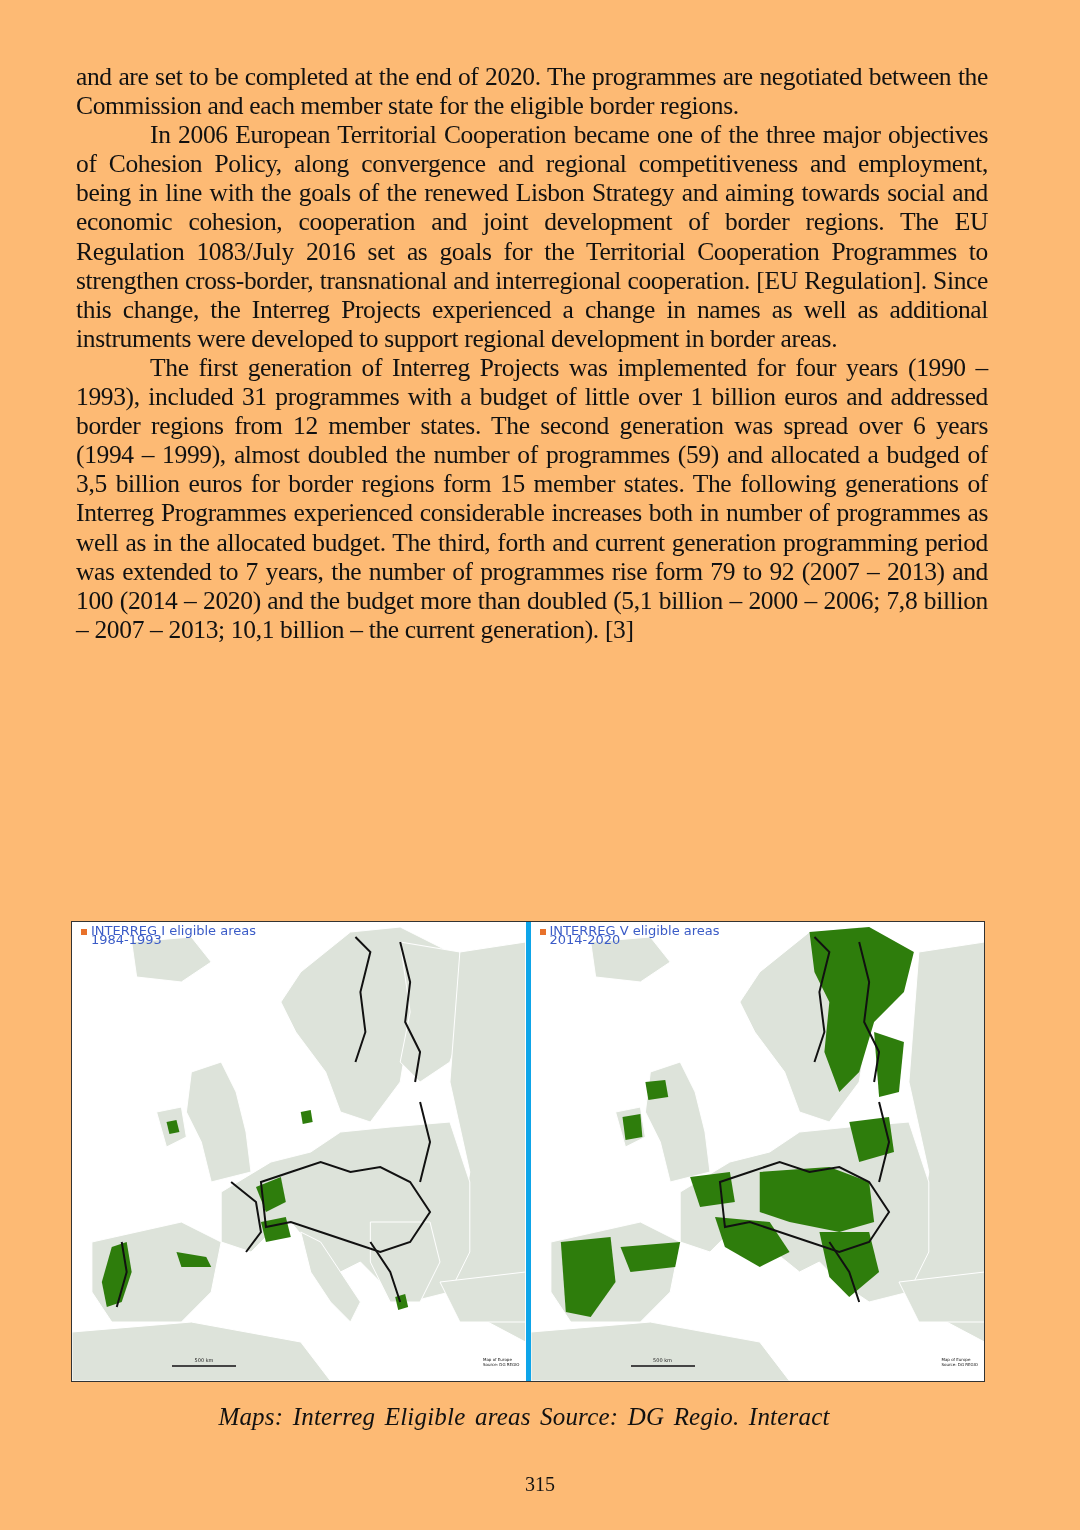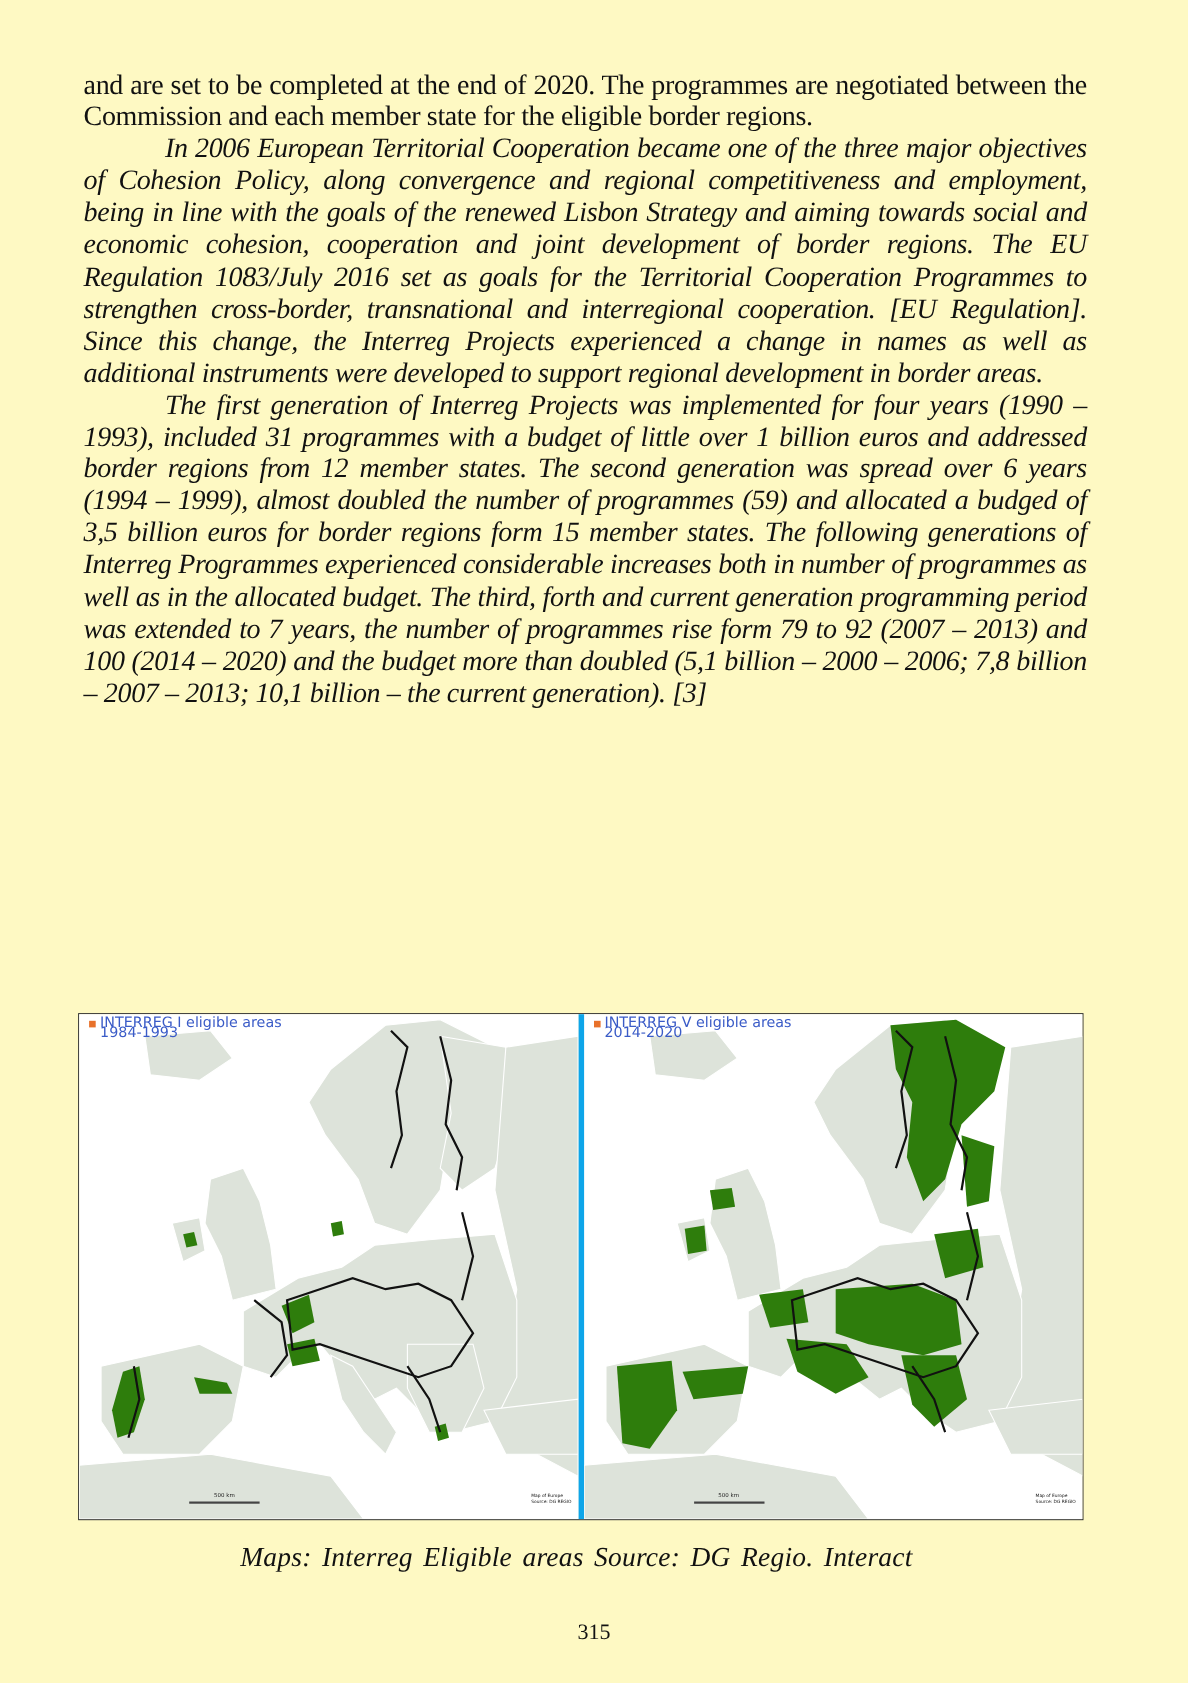--- a/index.html
+++ b/index.html
@@ -1,24 +1,24 @@
 <!DOCTYPE html>
 <html><head>
 <meta charset="utf-8">
 <style>
   html, body { margin: 0; padding: 0; background: #ffffff; }
   body { width: 1080px; height: 1530px; position: relative; overflow: hidden; }
-  .page { position: absolute; left: 0; top: 0; width: 1080px; height: 1530px; background: #fef9c3; }
+  .page { position: absolute; left: 0; top: 0; width: 1080px; height: 1530px; background: #fdba74; }
   .text-block {
     position: absolute; left: 76px; top: 62px; width: 912px;
     font-family: "Liberation Serif", serif; font-size: 25.5px; line-height: 29.1px;
     color: #111; text-align: justify; letter-spacing: -0.35px;
   }
   .text-block p { margin: 0; }
-  .text-block p.indent { text-indent: 74px; font-style: italic; }
+  .text-block p.indent { text-indent: 74px; }
   .figure {
     position: absolute; left: 71px; top: 921px; width: 914px; height: 461px;
     border: 1px solid #333; box-sizing: border-box; display: flex;
   }
   .map-panel { position: relative; width: 50%; height: 100%; overflow: hidden; background: #fff; }
   .map-panel + .map-panel { border-left: 5px solid #0ea5e9; }
   .map-panel svg { position: absolute; left: 0; top: 0; width: 100%; height: 100%; }
   .legend { position: absolute; left: 9px; top: 4px; font-family: "DejaVu Sans", sans-serif; font-size: 13px; line-height: 9px; color: #3a5bc7; z-index: 2; }
   .legend .sw { display: inline-block; width: 6px; height: 6px; background: #e8712a; margin-right: 4px; vertical-align: 0; }
   .legend .period { padding-left: 10px; }

